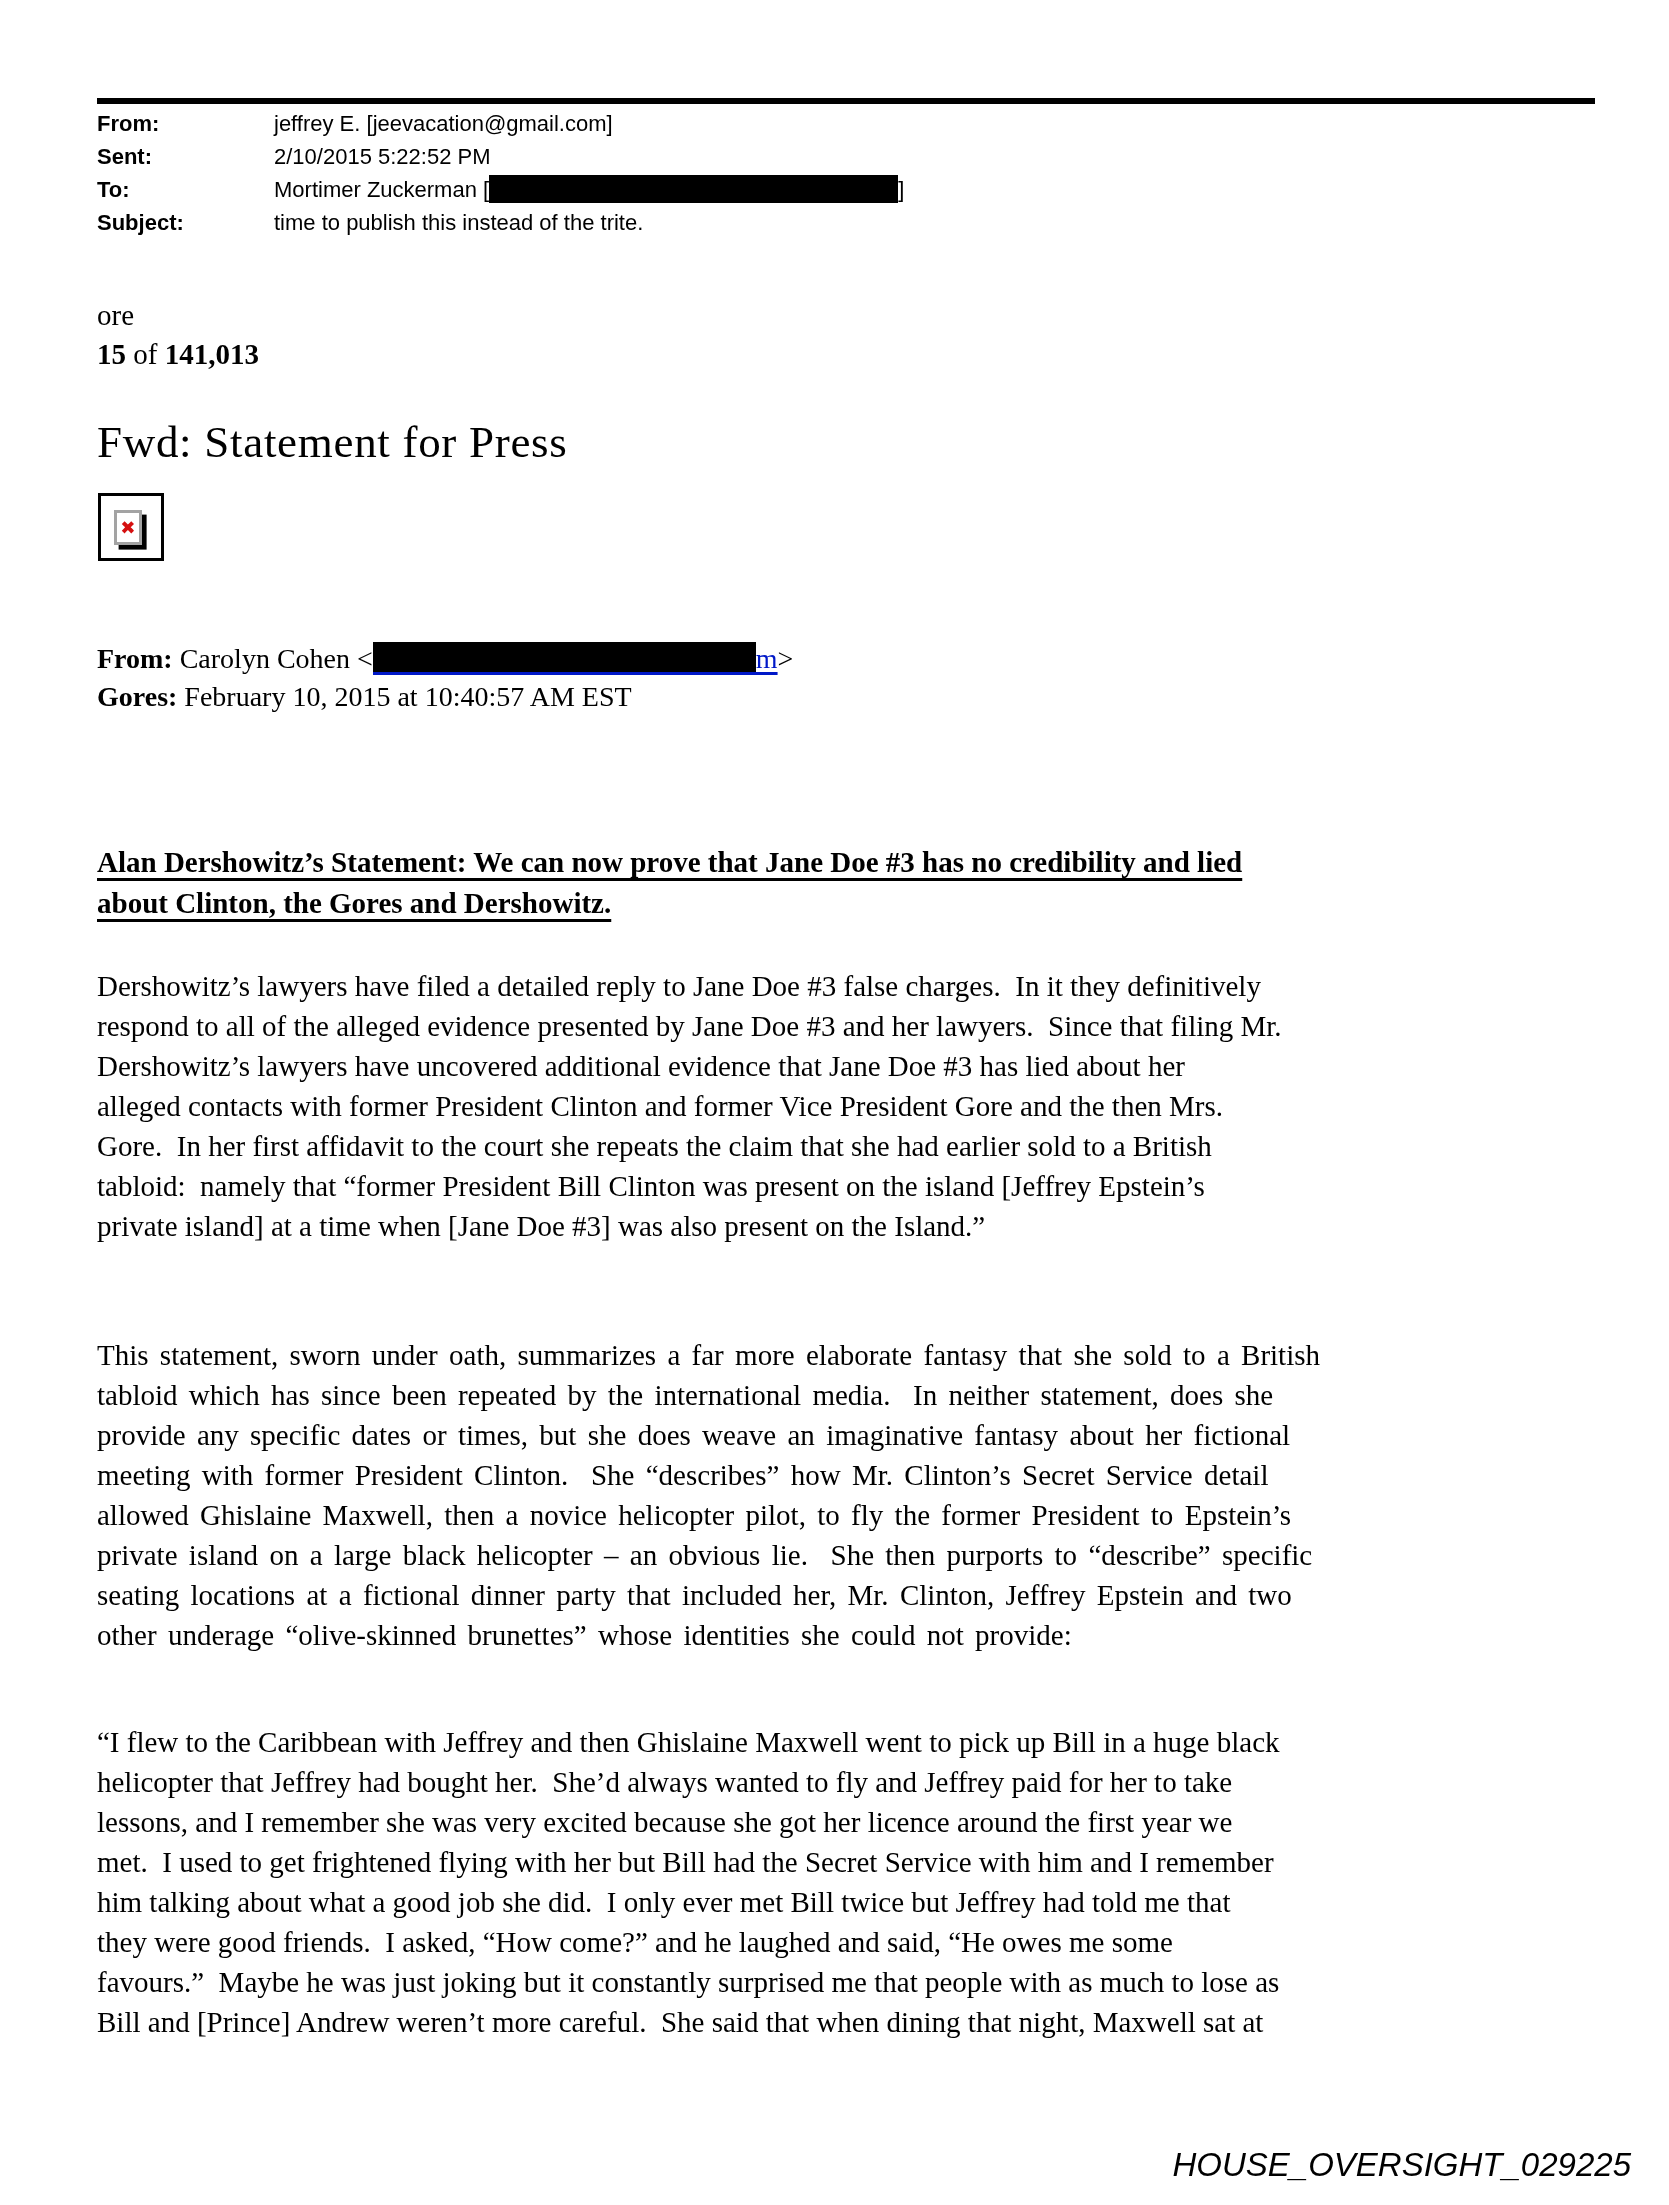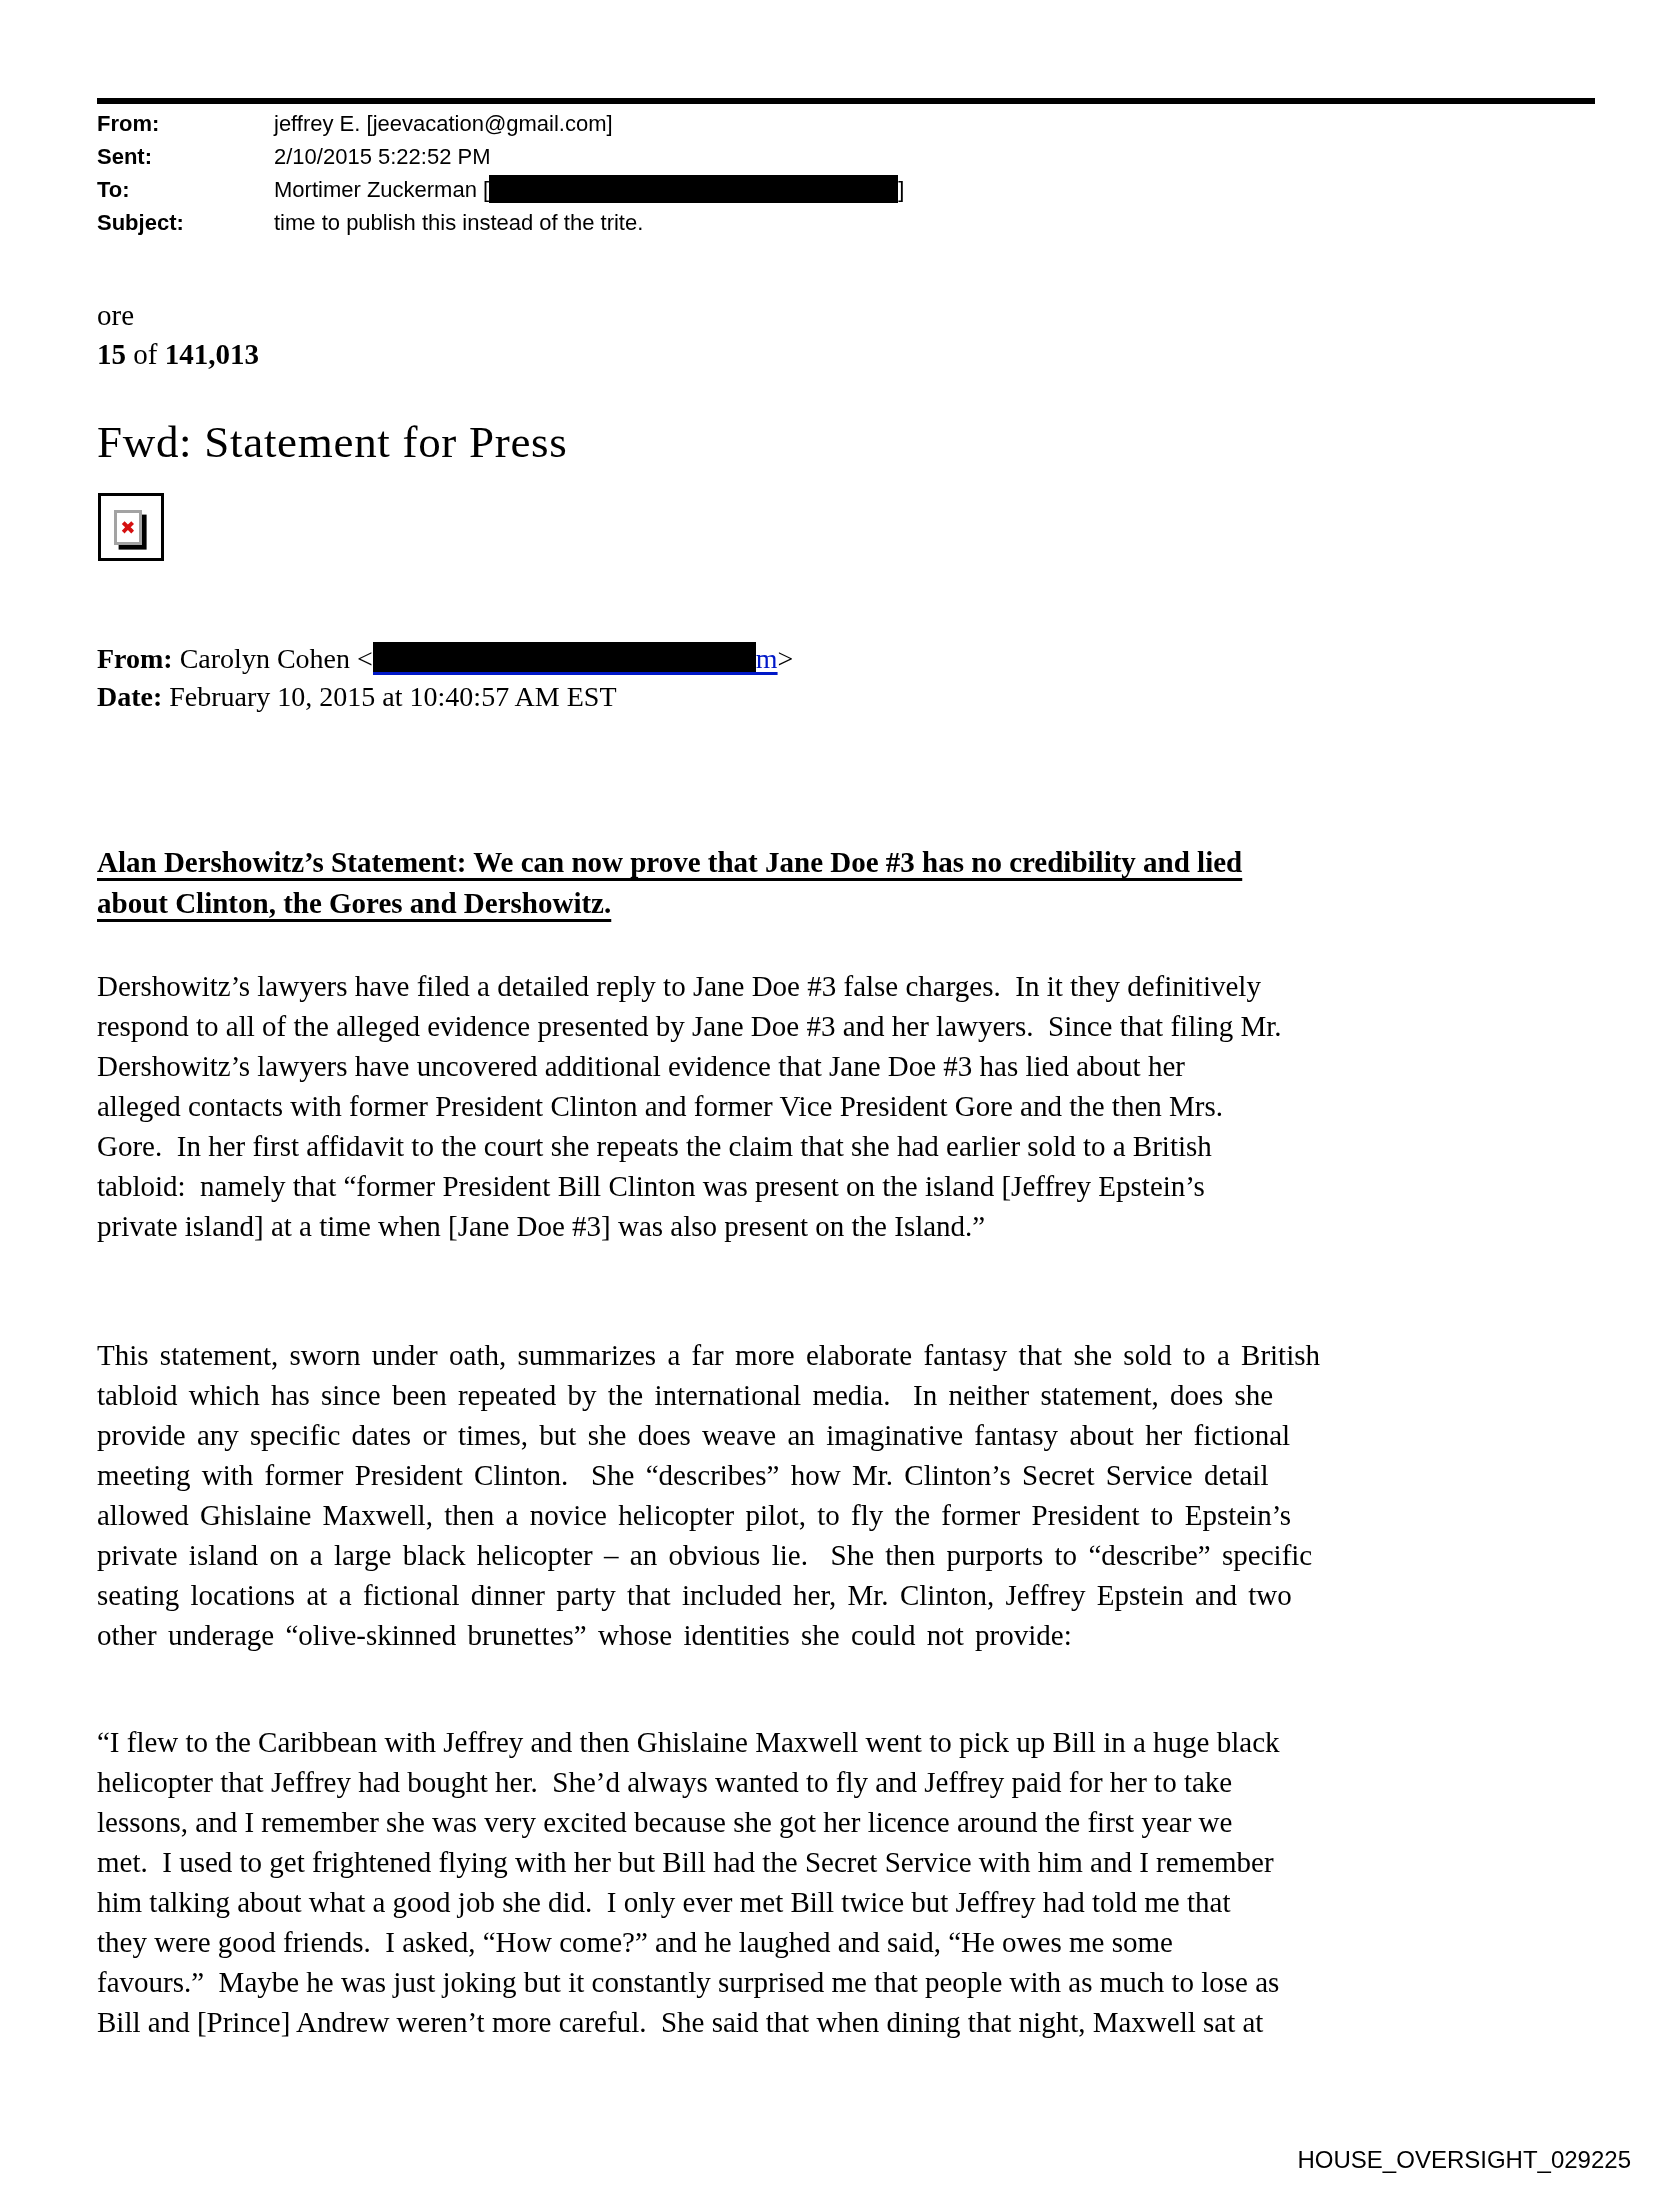--- a/index.html
+++ b/index.html
@@ -43,21 +43,21 @@
 
   .headline{left:97px;top:817px;width:1519px;font-size:29px;font-weight:bold;line-height:41px;
     white-space:pre-wrap;text-decoration:underline;text-decoration-thickness:2.6px;
     text-underline-offset:5.9px;text-decoration-skip-ink:none;margin-top:25px;}
 
   .body-par{left:97px;width:1525px;font-size:29px;line-height:40px;white-space:pre-wrap;}
   .par1{top:966px;}
   .par2{top:1335px;word-spacing:0.14em;}
   .par3{top:1722px;}
 
-  .footer-id{right:38px;top:2146px;font-family:"Liberation Sans", sans-serif;font-size:24px;}
+  .footer-id{right:38px;top:2146px;font-family:"Liberation Sans", sans-serif;font-size:33px;font-style:italic;}
 </style>
 </head>
 <body>
 
 <div class="page">
 
   <div class="abs rule"></div>
 
   <div class="abs outer-header">
     <div class="oh-row">
@@ -89,21 +89,21 @@
     <div class="img-inner">
       <span class="img-x">✖</span>
     </div>
   </div>
 
   <div class="abs fwd-header">
     <div>
       <span class="b">From:</span><span> Carolyn Cohen &lt;</span><span class="redaction-bar bar-from"></span><span class="link">m</span><span>&gt;</span>
     </div>
     <div>
-      <span class="b">Date:</span><span> February 10, 2015 at 10:40:57 AM EST</span>
+      <span class="b">Gores:</span><span> February 10, 2015 at 10:40:57 AM EST</span>
     </div>
   </div>
 
   <div class="abs headline">Alan Dershowitz’s Statement: We can now prove that Jane Doe #3 has no credibility and lied
 about Clinton, the Gores and Dershowitz.</div>
 
   <div class="abs body-par par1">Dershowitz’s lawyers have filed a detailed reply to Jane Doe #3 false charges.  In it they definitively
 respond to all of the alleged evidence presented by Jane Doe #3 and her lawyers.  Since that filing Mr.
 Dershowitz’s lawyers have uncovered additional evidence that Jane Doe #3 has lied about her
 alleged contacts with former President Clinton and former Vice President Gore and the then Mrs.

